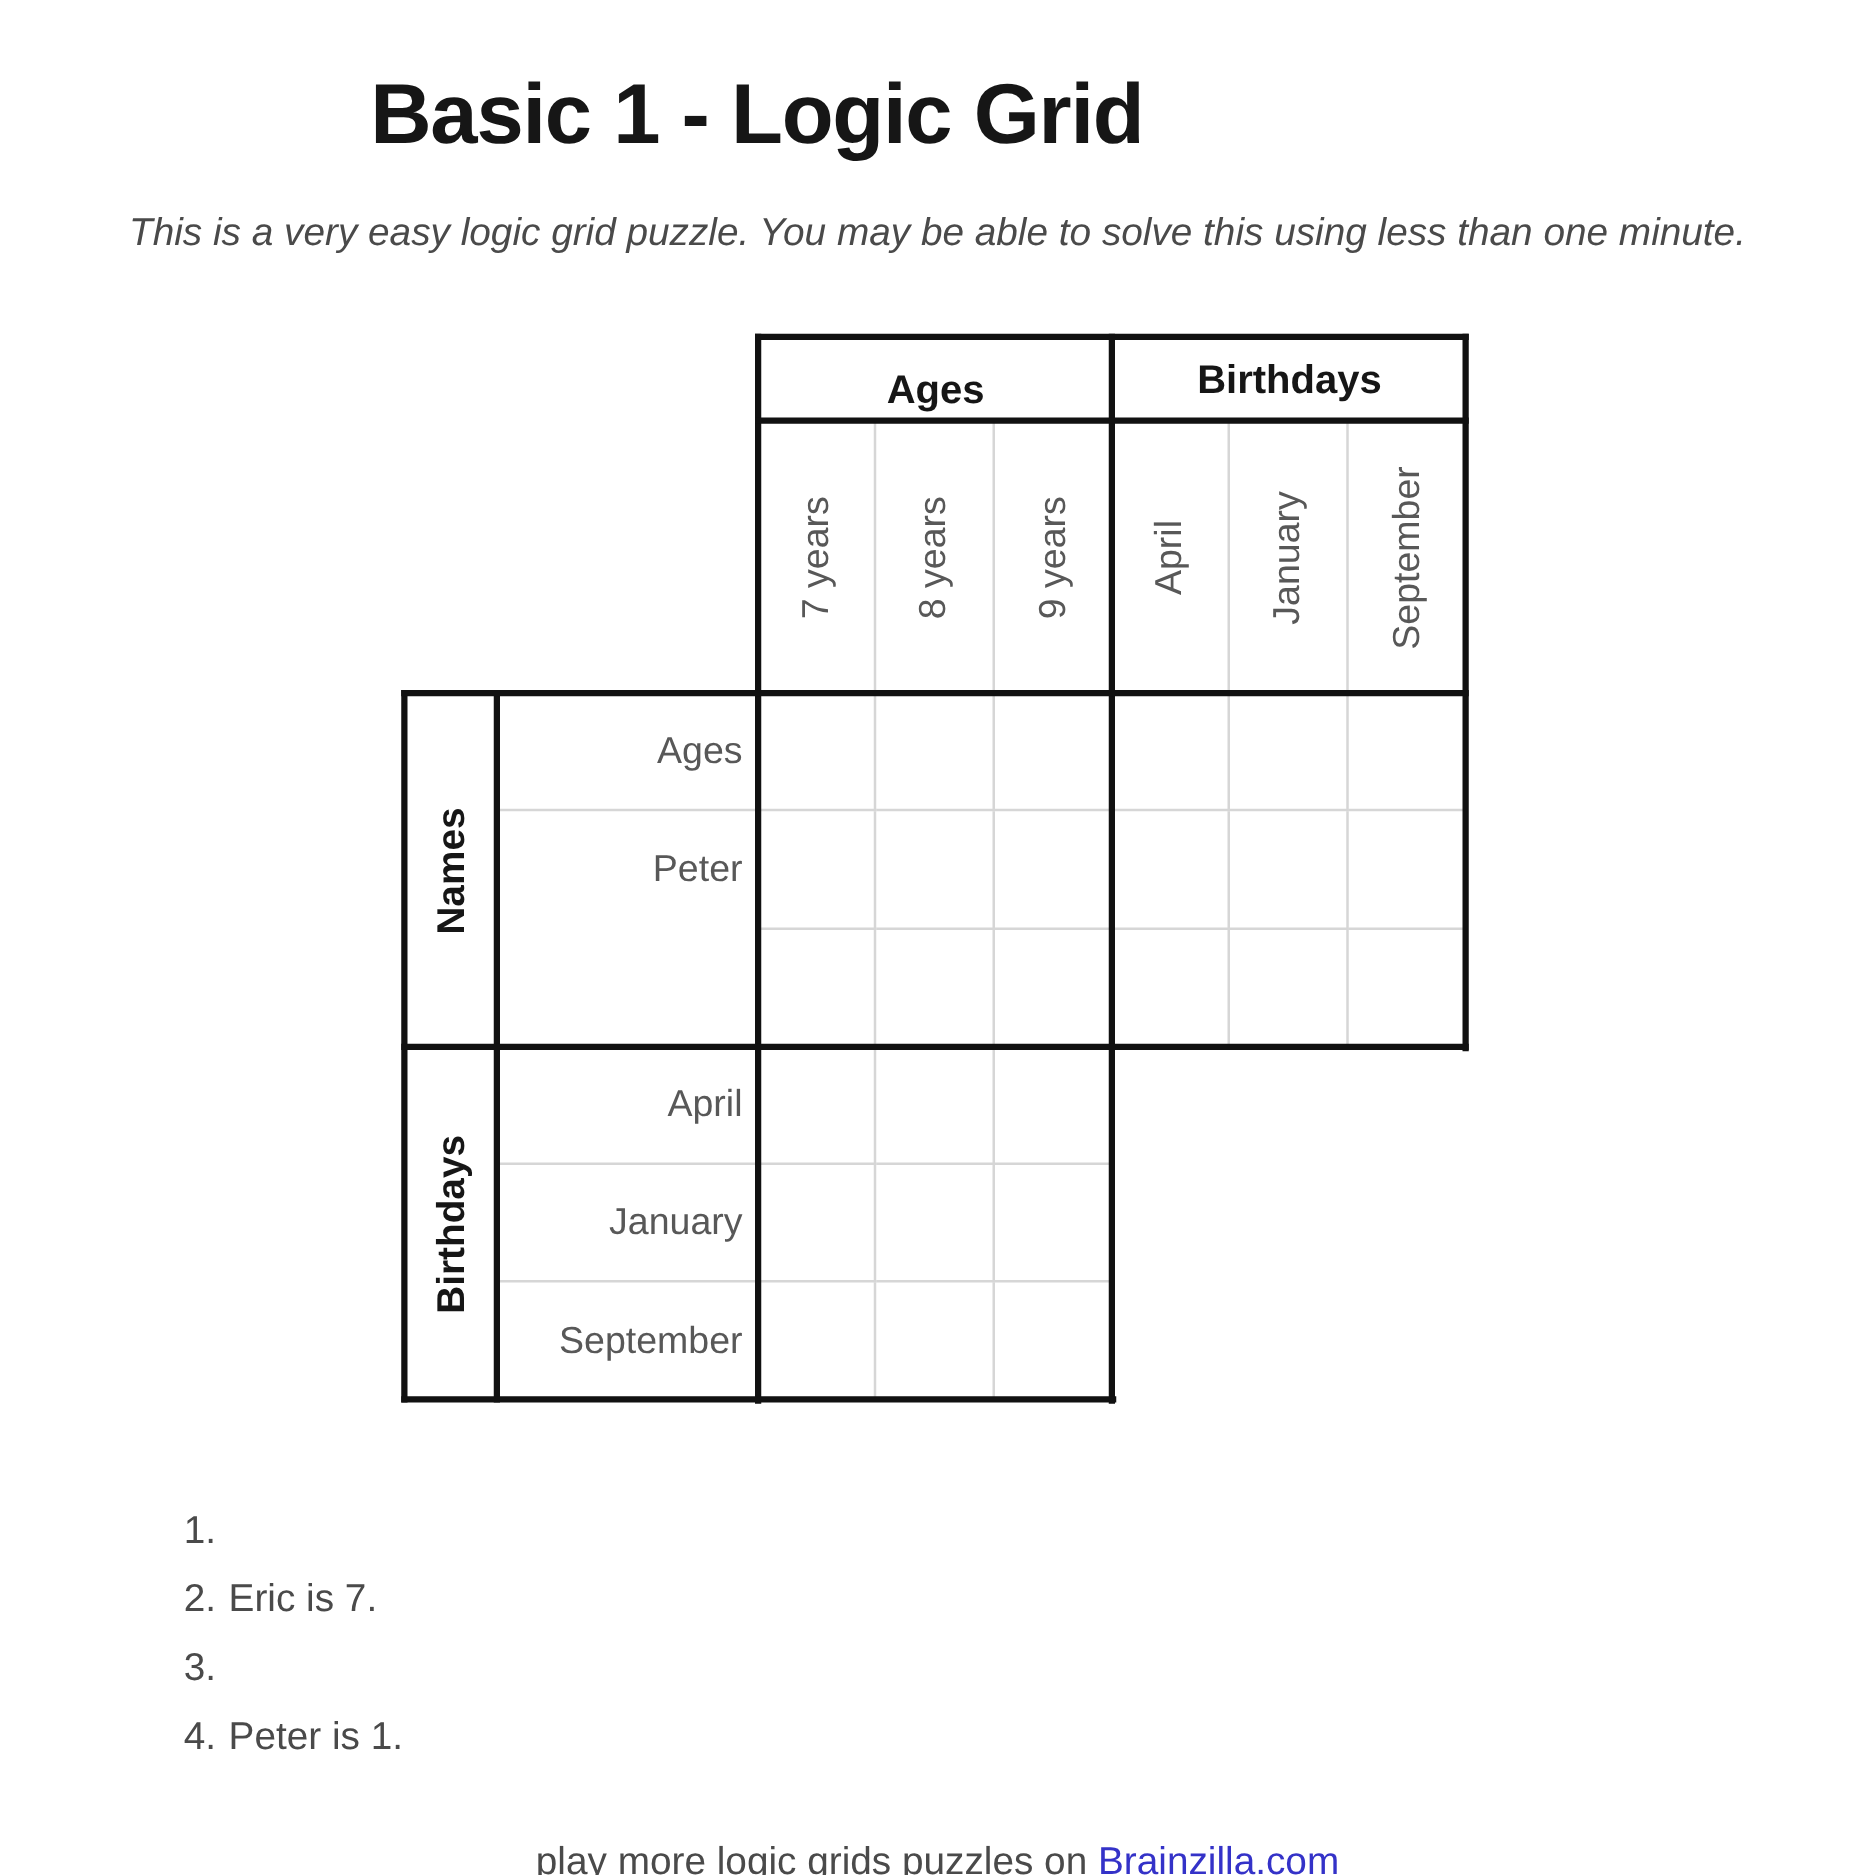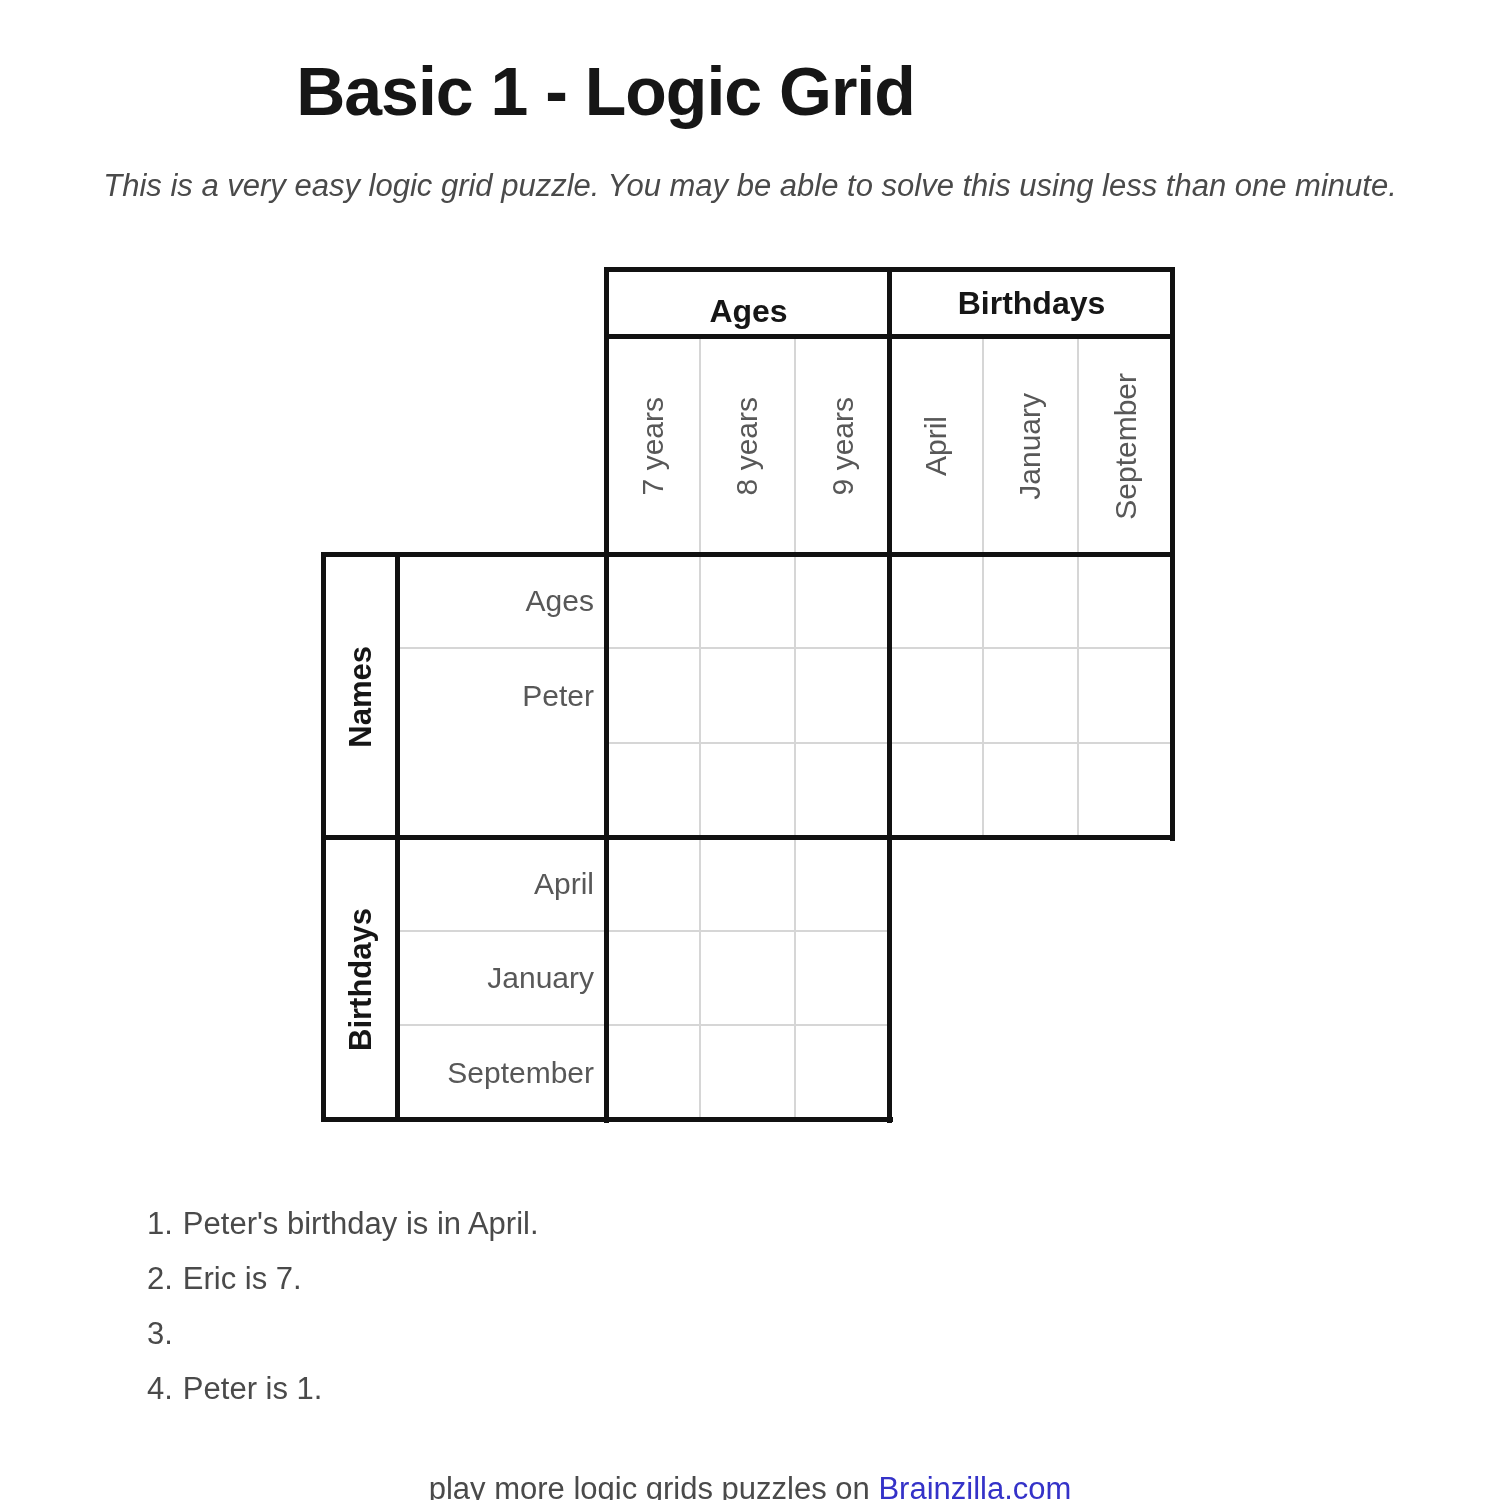--- a/index.html
+++ b/index.html
@@ -184,21 +184,20 @@
   <div class="tl h1"></div>
   <div class="tl h2"></div>
   <div class="tl h3"></div>
   <div class="tl h4"></div>
   <div class="tl h5"></div>
 </div>
 
 <div class="clues">
   <div class="clue">
     <span class="num">1.</span>
-    <span>Peter's birthday is in April.</span>
   </div>
   <div class="clue">
     <span class="num">2.</span>
     <span>Eric is 7.</span>
   </div>
   <div class="clue">
     <span class="num">3.</span>
   </div>
   <div class="clue">
     <span class="num">4.</span>

